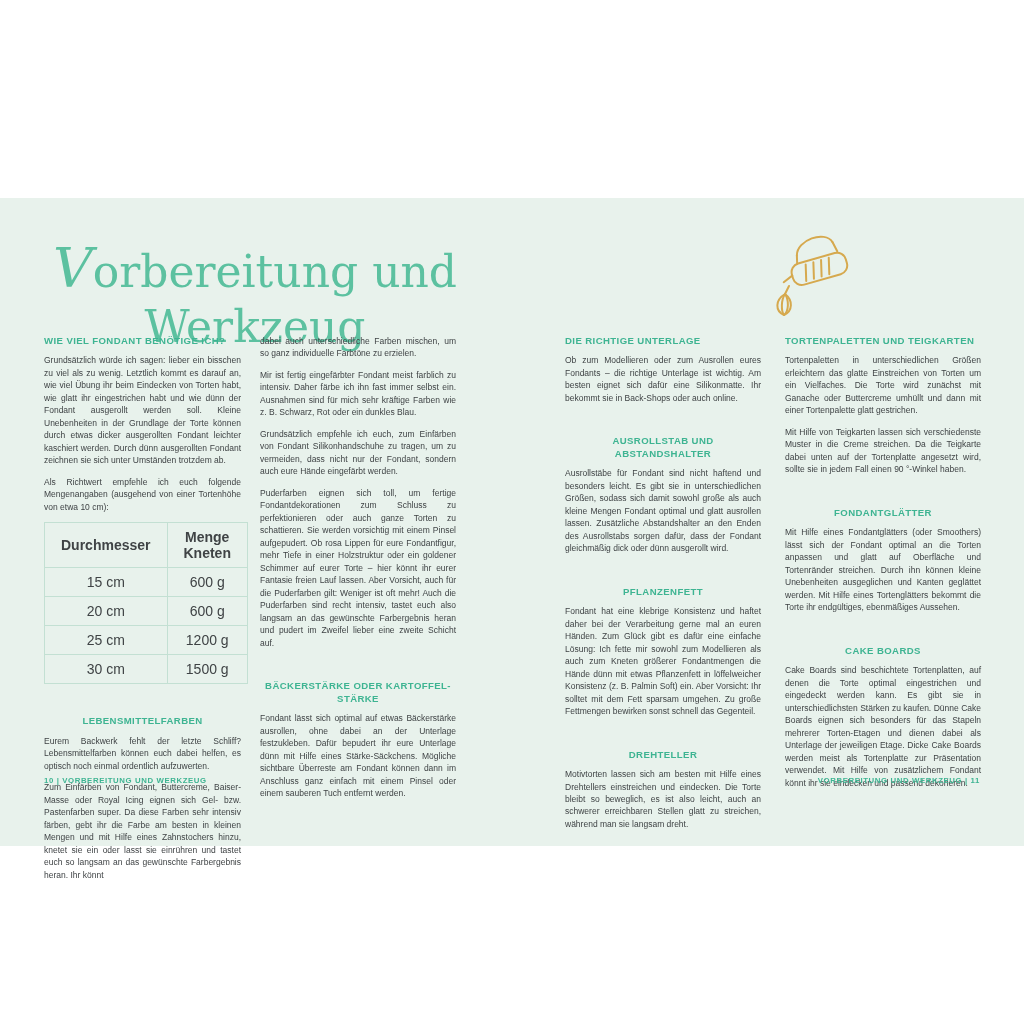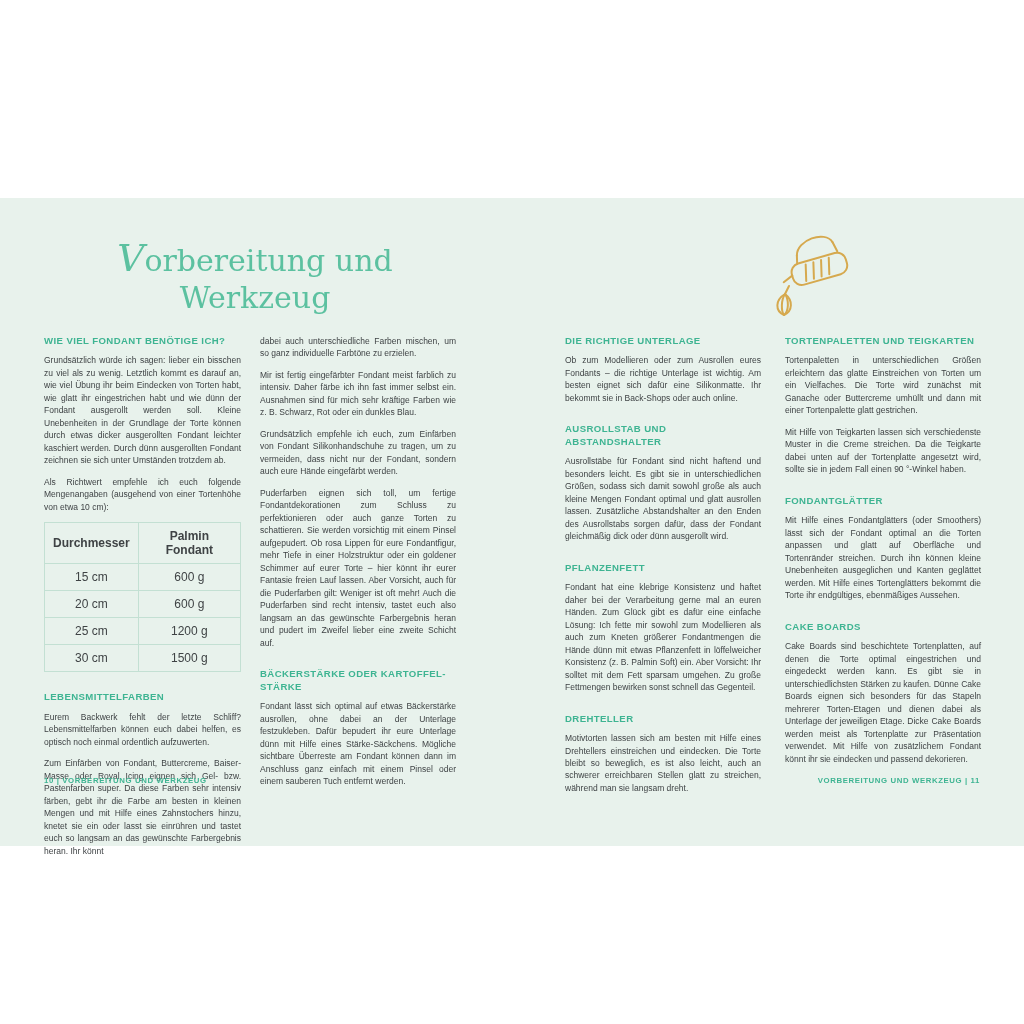--- a/index.html
+++ b/index.html
@@ -26,21 +26,21 @@
     background: #e8f2ec;
   }
   .title {
     position: absolute;
     left: 50px;
     top: 236px;
     width: 410px;
     text-align: center;
     font-family: "DejaVu Serif", serif;
     color: #5cc1a0;
-    font-size: 30px;
+    font-size: 44px;
     line-height: 1.18;
     font-weight: 400;
   }
   .title .tline { display: block; }
   .title .tline1::first-letter {
     font-size: 1.25em;
     font-style: italic;
   }
   .mixer {
     position: absolute;
@@ -63,39 +63,39 @@
   .heading {
     color: #3eb492;
     font-weight: 700;
     font-size: 9.6px;
     letter-spacing: 0.4px;
     line-height: 1.3;
     margin: 0 0 7px 0;
     text-align: left;
     hyphens: none;
   }
-  .heading.mt { margin-top: 19px; }
+  .heading.mt { margin-top: 31px; text-align: center; }
   .col p {
     margin: 0 0 9px 0;
     font-size: 8.5px;
     line-height: 1.47;
     color: #3f4345;
   }
   table.fondant {
     width: 100%;
     border-collapse: collapse;
     margin: 4px 0 12px 0;
     background: transparent;
   }
   table.fondant th, table.fondant td {
     border: 1px solid #c3e0d3;
-    font-size: 12px;
+    font-size: 14px;
     color: #3f4345;
     text-align: center;
-    padding: 6px 8px;
+    padding: 6px 16px;
   }
   table.fondant th {
     font-weight: 700;
   }
   .footer-left, .footer-right {
     position: absolute;
     top: 776px;
     color: #3eb492;
     font-size: 7.8px;
     font-weight: 700;
@@ -130,21 +130,21 @@
   </svg>
 
   <div class="col col1">
     <div class="heading">WIE VIEL FONDANT BENÖTIGE ICH?</div>
     <p>Grundsätzlich würde ich sagen: lieber ein bisschen zu viel als zu wenig. Letztlich kommt es darauf an, wie viel Übung ihr beim Eindecken von Torten habt, wie glatt ihr eingestrichen habt und wie dünn der Fondant ausgerollt werden soll. Kleine Unebenheiten in der Grundlage der Torte können durch etwas dicker ausgerollten Fondant leichter kaschiert werden. Durch dünn ausgerollten Fondant zeichnen sie sich unter Umständen trotzdem ab.</p>
     <p>Als Richtwert empfehle ich euch folgende Mengenangaben (ausgehend von einer Tortenhöhe von etwa 10 cm):</p>
     <table class="fondant">
       <thead>
         <tr>
           <th>Durchmesser</th>
-          <th>Palmin Fondant</th>
+          <th>Menge Kneten</th>
         </tr>
       </thead>
       <tbody>
         <tr>
           <td>15 cm</td>
           <td>600 g</td>
         </tr>
         <tr>
           <td>20 cm</td>
           <td>600 g</td>

